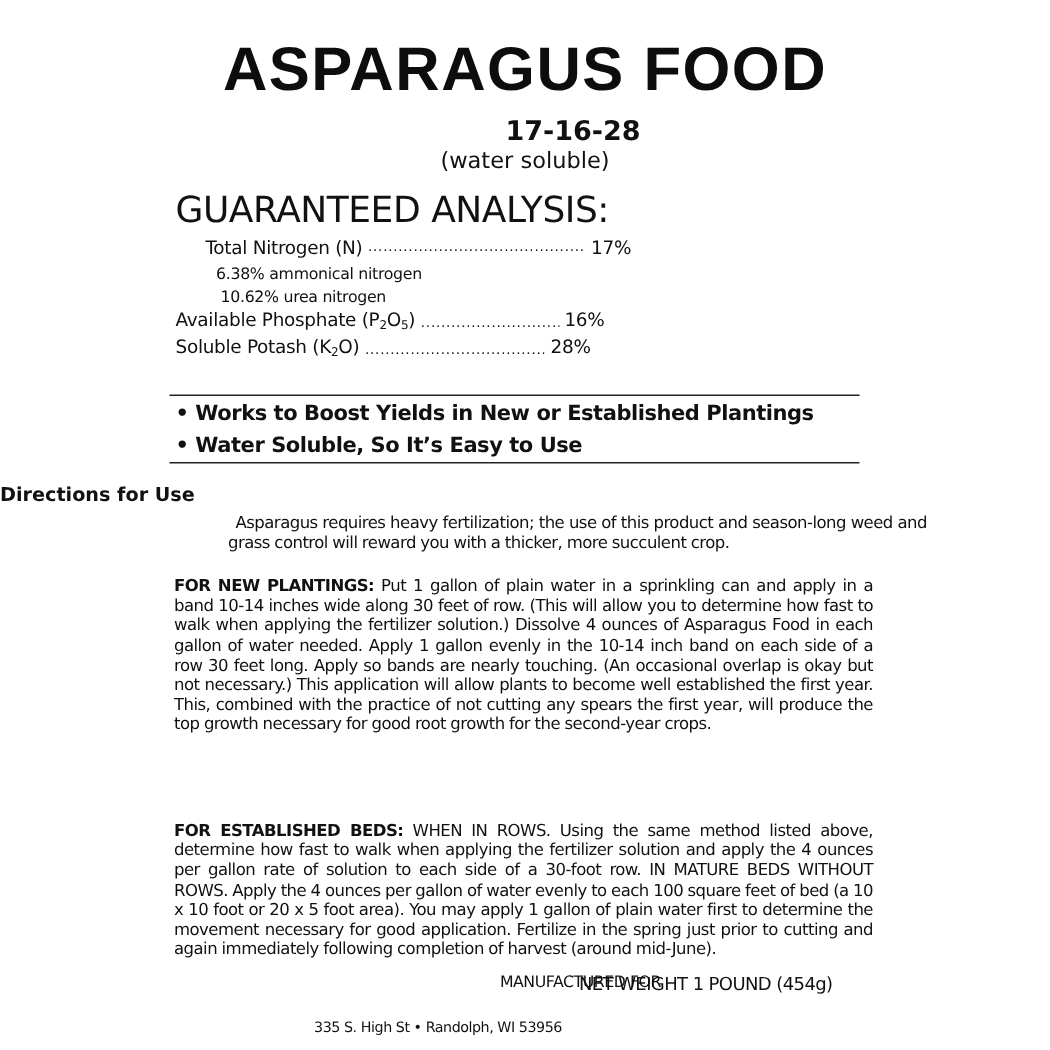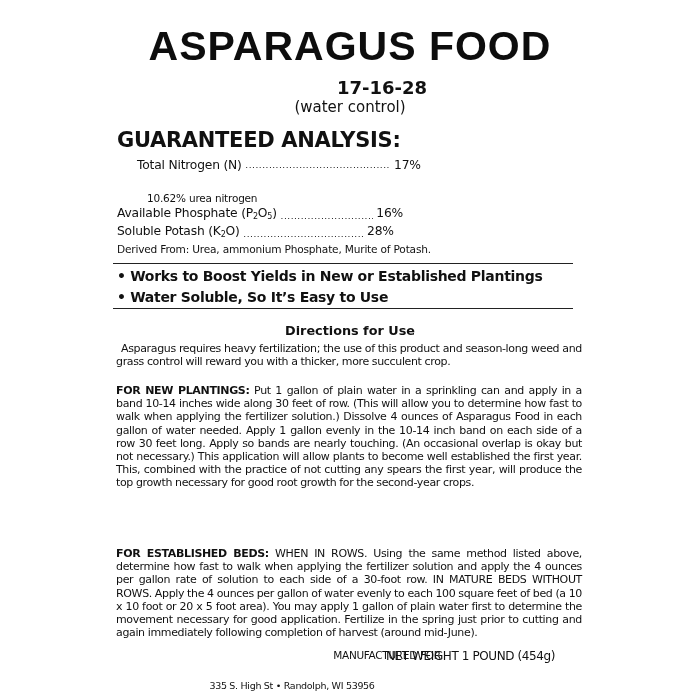--- a/index.html
+++ b/index.html
@@ -17,21 +17,21 @@
   .ratio {
     position: absolute; left: 0; top: 78px; width: 700px; text-align: center;
     font-family: "DejaVu Sans", sans-serif; font-weight: bold; font-size: 18px; line-height: 20px; padding-left: 32px;
   }
   .solubility {
     position: absolute; left: 0; top: 98px; width: 700px; text-align: center;
     font-family: "DejaVu Sans", sans-serif; font-size: 15px; line-height: 18px;
   }
   .ga-heading {
     position: absolute; left: 117px; top: 129px;
-    font-family: "DejaVu Sans", sans-serif; font-weight: bold; font-size: 21px; line-height: 22px;
+    font-family: "DejaVu Sans", sans-serif; font-weight: normal; font-size: 24px; line-height: 22px;
     letter-spacing: -0.3px;
   }
   .ga-row {
     position: absolute; font-size: 12.3px; line-height: 15px; white-space: nowrap;
     font-family: "DejaVu Sans", sans-serif; letter-spacing: -0.2px;
   }
   .ga-row.sub { font-size: 10.5px; }
   .ga-row.derived { font-size: 10.6px; }
   .ga-row .lbl { display: inline-block; }
   .ga-row .dots { display: inline-block; overflow: hidden; vertical-align: bottom; letter-spacing: 0.5px; font-size: 9px; }
@@ -39,21 +39,21 @@
   sub { font-size: 8px; vertical-align: -2px; }
   .rule {
     position: absolute; left: 113px; width: 460px; height: 0;
     border-top: 1.5px solid #222;
   }
   .bullet {
     position: absolute; left: 117px; font-weight: bold; font-size: 14px; line-height: 18px;
     font-family: "DejaVu Sans", sans-serif; white-space: nowrap; letter-spacing: -0.3px;
   }
   .dir-heading {
-    position: absolute; left: 0; top: 323px; width: 700px; text-align: center;
+    position: absolute; left: 0; top: 323px; width: 700px; text-align: left;
     font-weight: bold; font-size: 12.8px; line-height: 16px;
   }
   .para {
     position: absolute; left: 116px; width: 466px; font-size: 11px; line-height: 13.2px;
     text-align: justify; letter-spacing: -0.35px; word-spacing: -0.2px;
     font-family: "DejaVu Sans", sans-serif;
   }
   .para .lead { font-weight: bold; }
   .intro { text-indent: 5px; }
   .net {
@@ -74,52 +74,54 @@
     letter-spacing: -0.3px;
   }
 </style>
 </head>
 <body>
 
 <div class="page">
 
   <div class="title">ASPARAGUS FOOD</div>
   <div class="ratio">17-16-28</div>
-  <div class="solubility">(water control)</div>
+  <div class="solubility">(water soluble)</div>
 
   <div class="ga-heading">GUARANTEED ANALYSIS:</div>
 
   <div class="ga-row" style="left:137px; top:158px;">
     <span class="lbl">Total Nitrogen (N)</span>
     <span class="dots" style="width:145px;">............................................................................</span>
     <span class="val">17%</span>
+  </div>
+  <div class="ga-row sub" style="left:144px; top:176px;">
+    <span>6.38% ammonical nitrogen</span>
   </div>
   <div class="ga-row sub" style="left:147px; top:191px;">
     <span>10.62% urea nitrogen</span>
   </div>
   <div class="ga-row" style="left:117px; top:206px;">
     <span class="lbl"><span>Available Phosphate (P</span><sub>2</sub><span>O</span><sub>5</sub><span>)</span></span>
     <span class="dots" style="width:92px;">............................................................</span>
     <span class="val">16%</span>
   </div>
   <div class="ga-row" style="left:117px; top:224px;">
     <span class="lbl"><span>Soluble Potash (K</span><sub>2</sub><span>O)</span></span>
     <span class="dots" style="width:120px;">.........................................................................</span>
     <span class="val">28%</span>
   </div>
-  <div class="ga-row derived" style="left:117px; top:242px;">Derived From: Urea, ammonium Phosphate, Murite of Potash.</div>
 
   <div class="rule" style="top:263px;"></div>
   <div class="bullet" style="top:267px;">• Works to Boost Yields in New or Established Plantings</div>
   <div class="bullet" style="top:288px;">• Water Soluble, So It’s Easy to Use</div>
   <div class="rule" style="top:308px;"></div>
 
   <div class="dir-heading">Directions for Use</div>
 
-  <div class="para intro" style="top:342px;">Asparagus requires heavy fertilization; the use of this product and season-long weed and grass control will reward you with a thicker, more succulent crop.</div>
+  <div class="para intro" style="top:342px;margin-left:36px;">Asparagus requires heavy fertilization; the use of this product and season-long weed and grass control will reward you with a thicker, more succulent crop.</div>
 
   <div class="para" style="top:384px;">
     <span class="lead">FOR NEW PLANTINGS:</span><span> Put 1 gallon of plain water in a sprinkling can and apply in a band 10-14 inches wide along 30 feet of row. (This will allow you to determine how fast to walk when applying the fertilizer solution.) Dissolve 4 ounces of Asparagus Food in each gallon of water needed. Apply 1 gallon evenly in the 10-14 inch band on each side of a row 30 feet long. Apply so bands are nearly touching. (An occasional overlap is okay but not necessary.) This application will allow plants to become well established the first year. This, combined with the practice of not cutting any spears the first year, will produce the top growth necessary for good root growth for the second-year crops.</span>
   </div>
 
   <div class="para" style="top:501px;margin-top:46px;">
     <span class="lead">FOR ESTABLISHED BEDS:</span><span> WHEN IN ROWS. Using the same method listed above, determine how fast to walk when applying the fertilizer solution and apply the 4 ounces per gallon rate of solution to each side of a 30-foot row. IN MATURE BEDS WITHOUT ROWS. Apply the 4 ounces per gallon of water evenly to each 100 square feet of bed (a 10 x 10 foot or 20 x 5 foot area). You may apply 1 gallon of plain water first to determine the movement necessary for good application. Fertilize in the spring just prior to cutting and again immediately following completion of harvest (around mid-June).</span>
   </div>
 
   <div class="net">NET WEIGHT 1 POUND (454g)</div>

